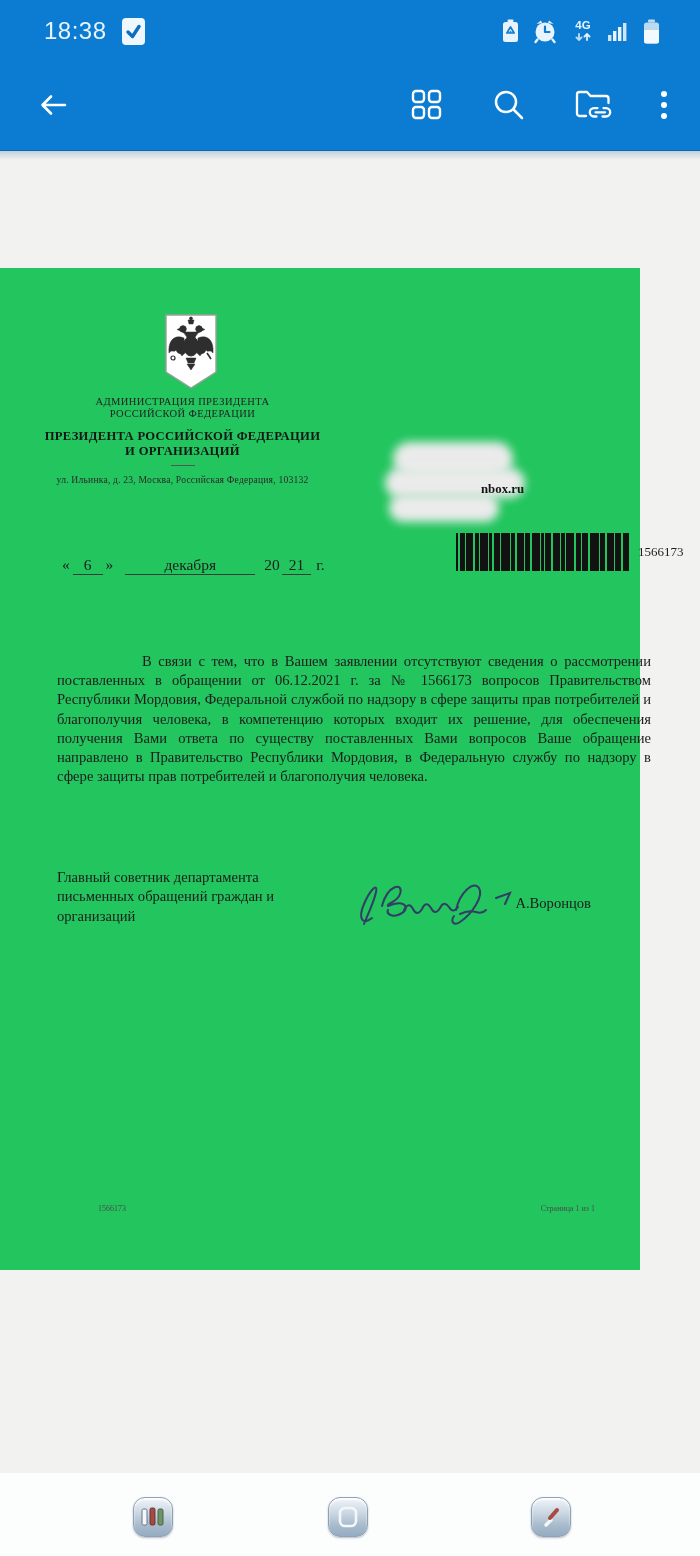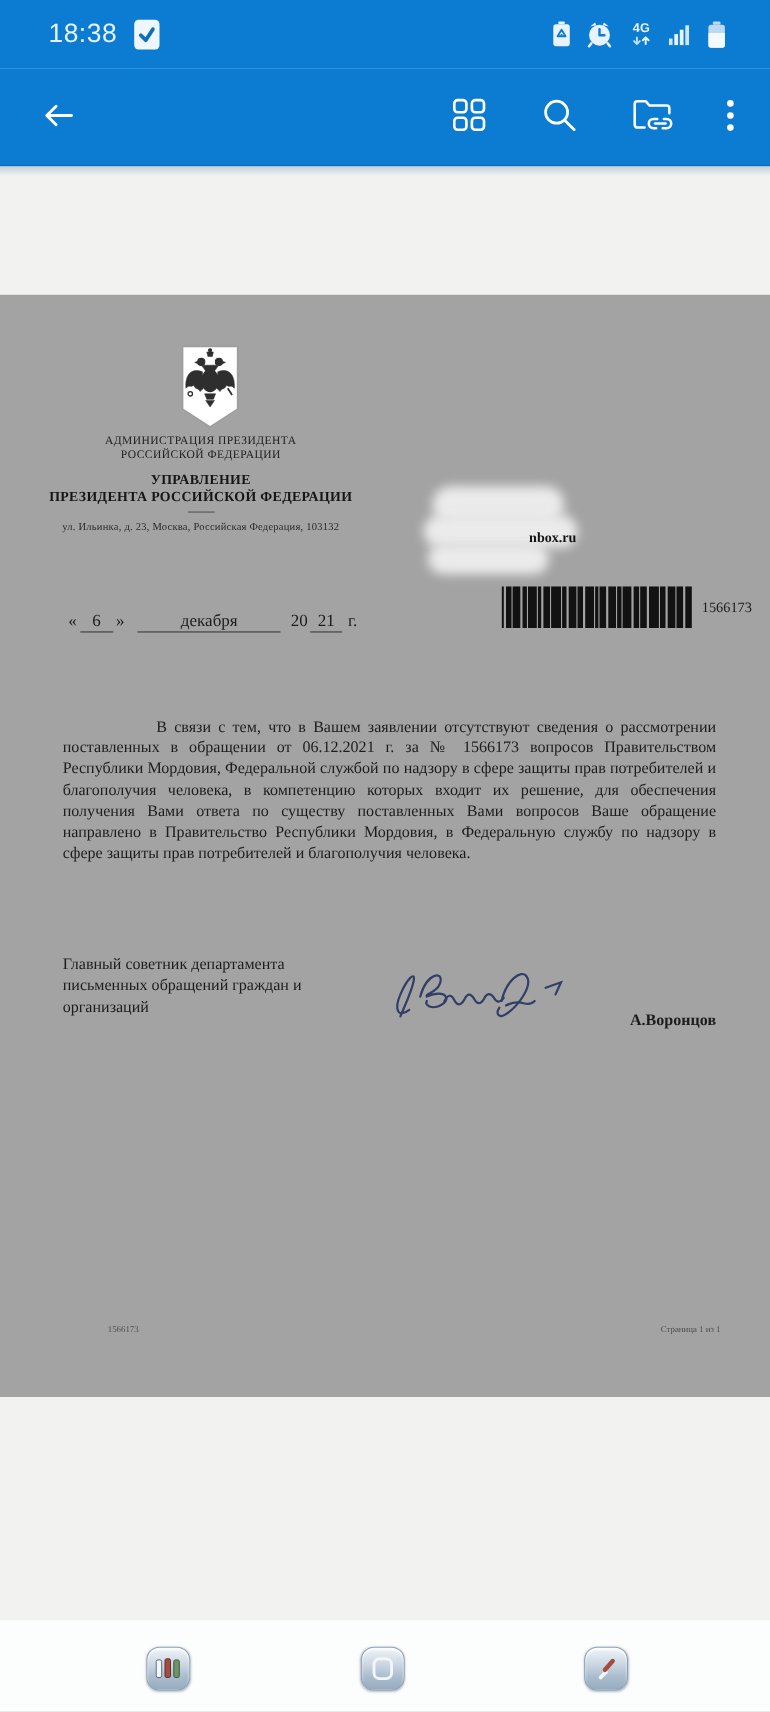--- a/index.html
+++ b/index.html
@@ -17,21 +17,21 @@
 
   
   .toolbar{position:absolute;left:0;top:62px;width:700px;height:88px;background:#0c7cd2;
            border-bottom:1px solid #0a69b1;}
   .toolbar-shadow{position:absolute;left:0;top:151px;width:700px;height:9px;
            background:linear-gradient(180deg,rgba(110,150,180,.38),rgba(110,150,180,0));}
   .tb-btn{position:absolute;background:none;border:none;padding:0;margin:0;cursor:pointer;}
 
   
   .viewer{position:absolute;left:0;top:160px;width:700px;height:1313px;background:#f2f3f1;}
-  .page{position:absolute;left:0;top:108px;width:700px;height:1002px;background:#a3a3a3;
+  .page{position:absolute;left:0;top:108px;width:640px;height:1002px;background:#22c55e;
         font-family:"Liberation Serif","DejaVu Serif",serif;color:#1c1c1c;}
 
   .crest{position:absolute;left:163px;top:45px;}
   .org-col{position:absolute;left:20px;top:128px;width:325px;text-align:center;}
   .org-name{font-size:10.5px;letter-spacing:.4px;line-height:12px;color:#222;}
   .dept{margin-top:9px;font-weight:bold;font-size:12.6px;line-height:15px;letter-spacing:.3px;color:#161616;}
   .hdr-divider{width:24px;height:0;border-top:1.4px solid #555;margin:6px auto 0 auto;}
   .addr{margin-top:8px;font-size:9.6px;color:#2a2a2a;letter-spacing:.2px;}
 
   .redact{position:absolute;left:385px;top:170px;width:150px;height:88px;}
@@ -55,21 +55,21 @@
   .reg-line{position:absolute;left:73px;top:321px;width:216px;border-bottom:1px solid #c6c6c6;
             padding-bottom:5px;font-size:15.5px;color:#1c1c1c;}
 
   .body-text{position:absolute;left:57px;top:384px;width:594px;font-size:14.6px;line-height:19.2px;
              text-align:justify;color:#1c1c1c;}
   .body-text p{margin:0;text-indent:85px;}
 
   .signoff-pos{position:absolute;left:57px;top:600px;font-size:14.6px;line-height:19.4px;color:#1c1c1c;}
   .signoff-pos span{display:block;}
   .signature{position:absolute;left:348px;top:602px;}
-  .signoff-name{position:absolute;right:49px;top:652px;font-size:14.6px;color:#1c1c1c;font-weight:bold;}
+  .signoff-name{position:absolute;right:49px;top:627px;font-size:14.6px;color:#1c1c1c;}
 
   .pg-footer-left{position:absolute;left:98px;top:936px;font-size:8px;color:#4d4d4d;}
   .pg-footer-right{position:absolute;right:45px;top:936px;font-size:8px;color:#4d4d4d;}
 
   
   .nav-bar{position:absolute;left:0;top:1473px;width:700px;height:83px;background:#fcfdfd;}
   .nav-btn{position:absolute;top:24px;width:40px;height:40px;border:1px solid #90a1b3;border-radius:12px;
            background:linear-gradient(180deg,#eff4f9 0%,#cdd8e4 38%,#a9bccd 70%,#95abc0 100%);
            box-shadow:inset 0 2px 2px rgba(255,255,255,.9), 0 1px 2px rgba(90,110,130,.45);
            padding:0;cursor:pointer;display:flex;align-items:center;justify-content:center;}
@@ -178,22 +178,22 @@
           <path d="M24 51 l4 6 4 -6 z" stroke-width="0.5"></path>
           <circle cx="10" cy="45" r="2" fill="none" stroke-width="1.2"></circle>
           <path d="M44 40 l4 6" stroke-width="1.6"></path>
         </g>
       </svg>
 
       <div class="org-col">
         <div class="org-name">АДМИНИСТРАЦИЯ ПРЕЗИДЕНТА</div>
         <div class="org-name">РОССИЙСКОЙ ФЕДЕРАЦИИ</div>
         <div class="dept">
-          <div>УПРАВЛЕНИЕ</div>
           <div>ПРЕЗИДЕНТА РОССИЙСКОЙ ФЕДЕРАЦИИ</div>
+          <div>И ОРГАНИЗАЦИЙ</div>
         </div>
         <div class="hdr-divider"></div>
         <div class="addr">ул. Ильинка, д. 23, Москва, Российская Федерация, 103132</div>
       </div>
 
       <div class="redact">
         <div class="blob" style="left:8px;top:4px;width:120px;height:34px;"></div>
         <div class="blob" style="left:0;top:30px;width:140px;height:30px;"></div>
         <div class="blob" style="left:4px;top:56px;width:110px;height:28px;"></div>
       </div>

